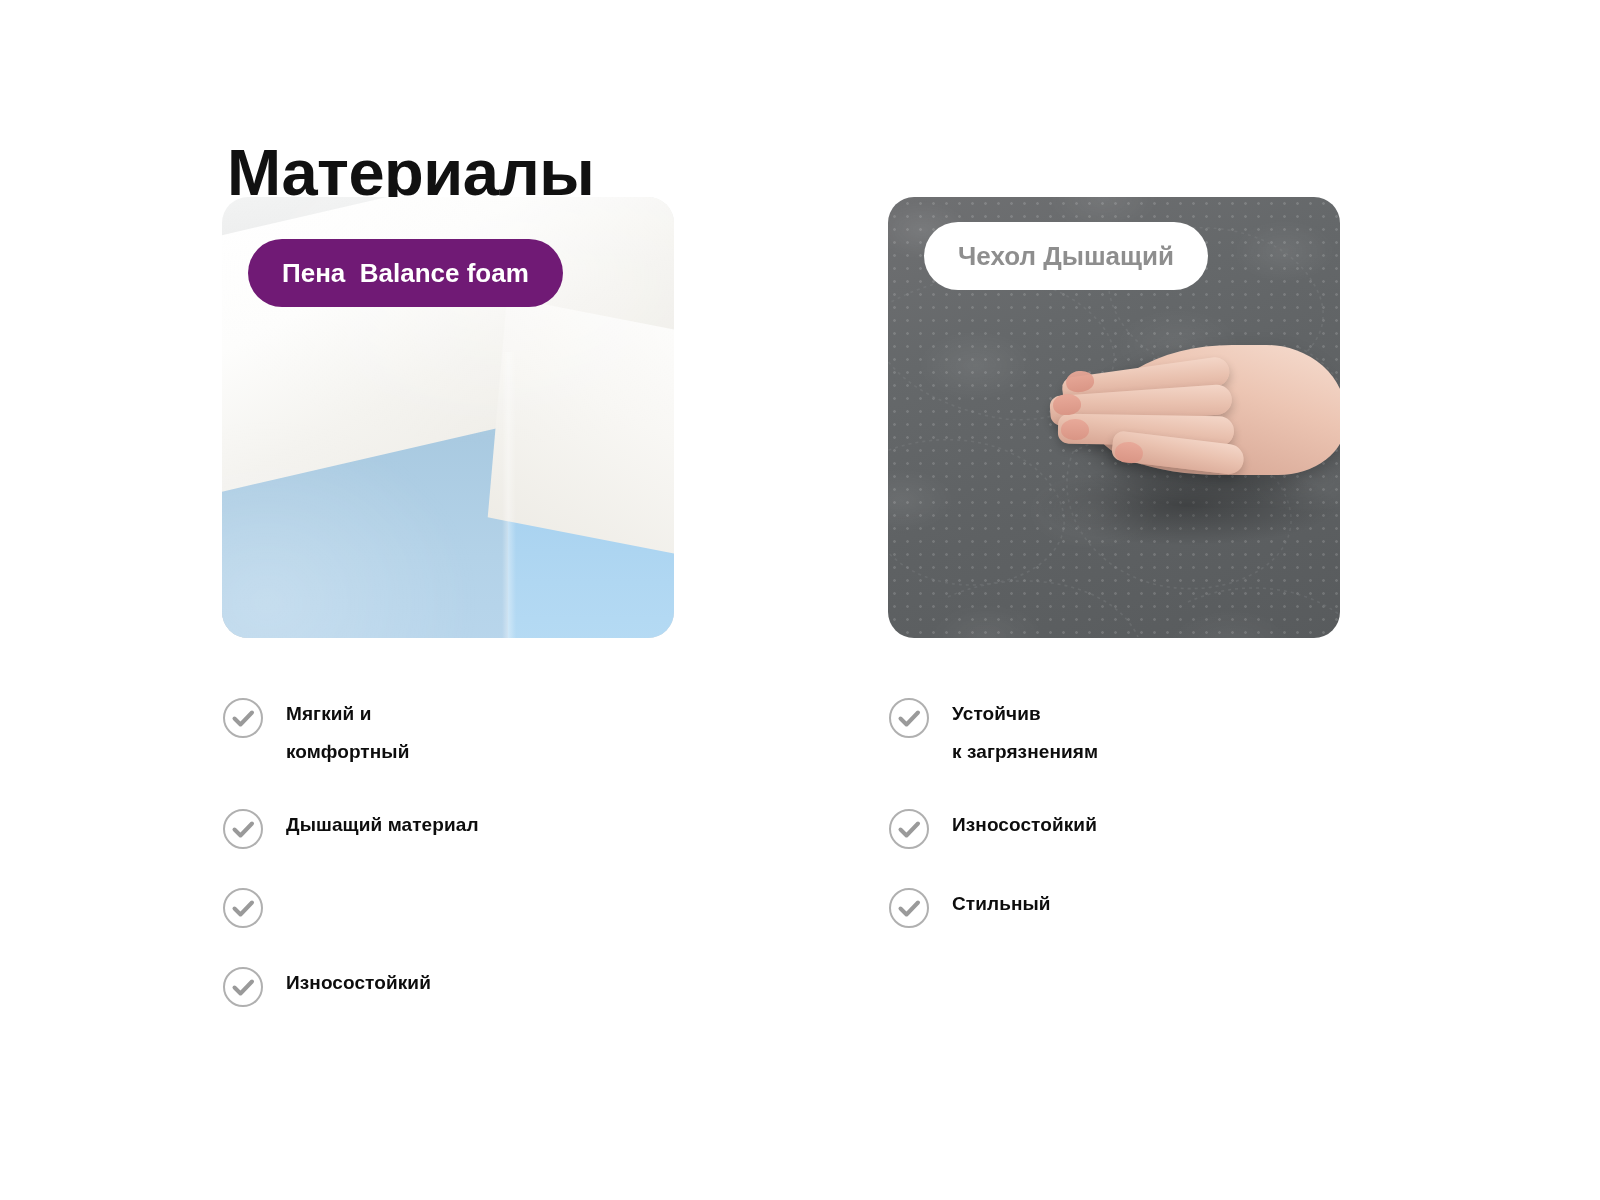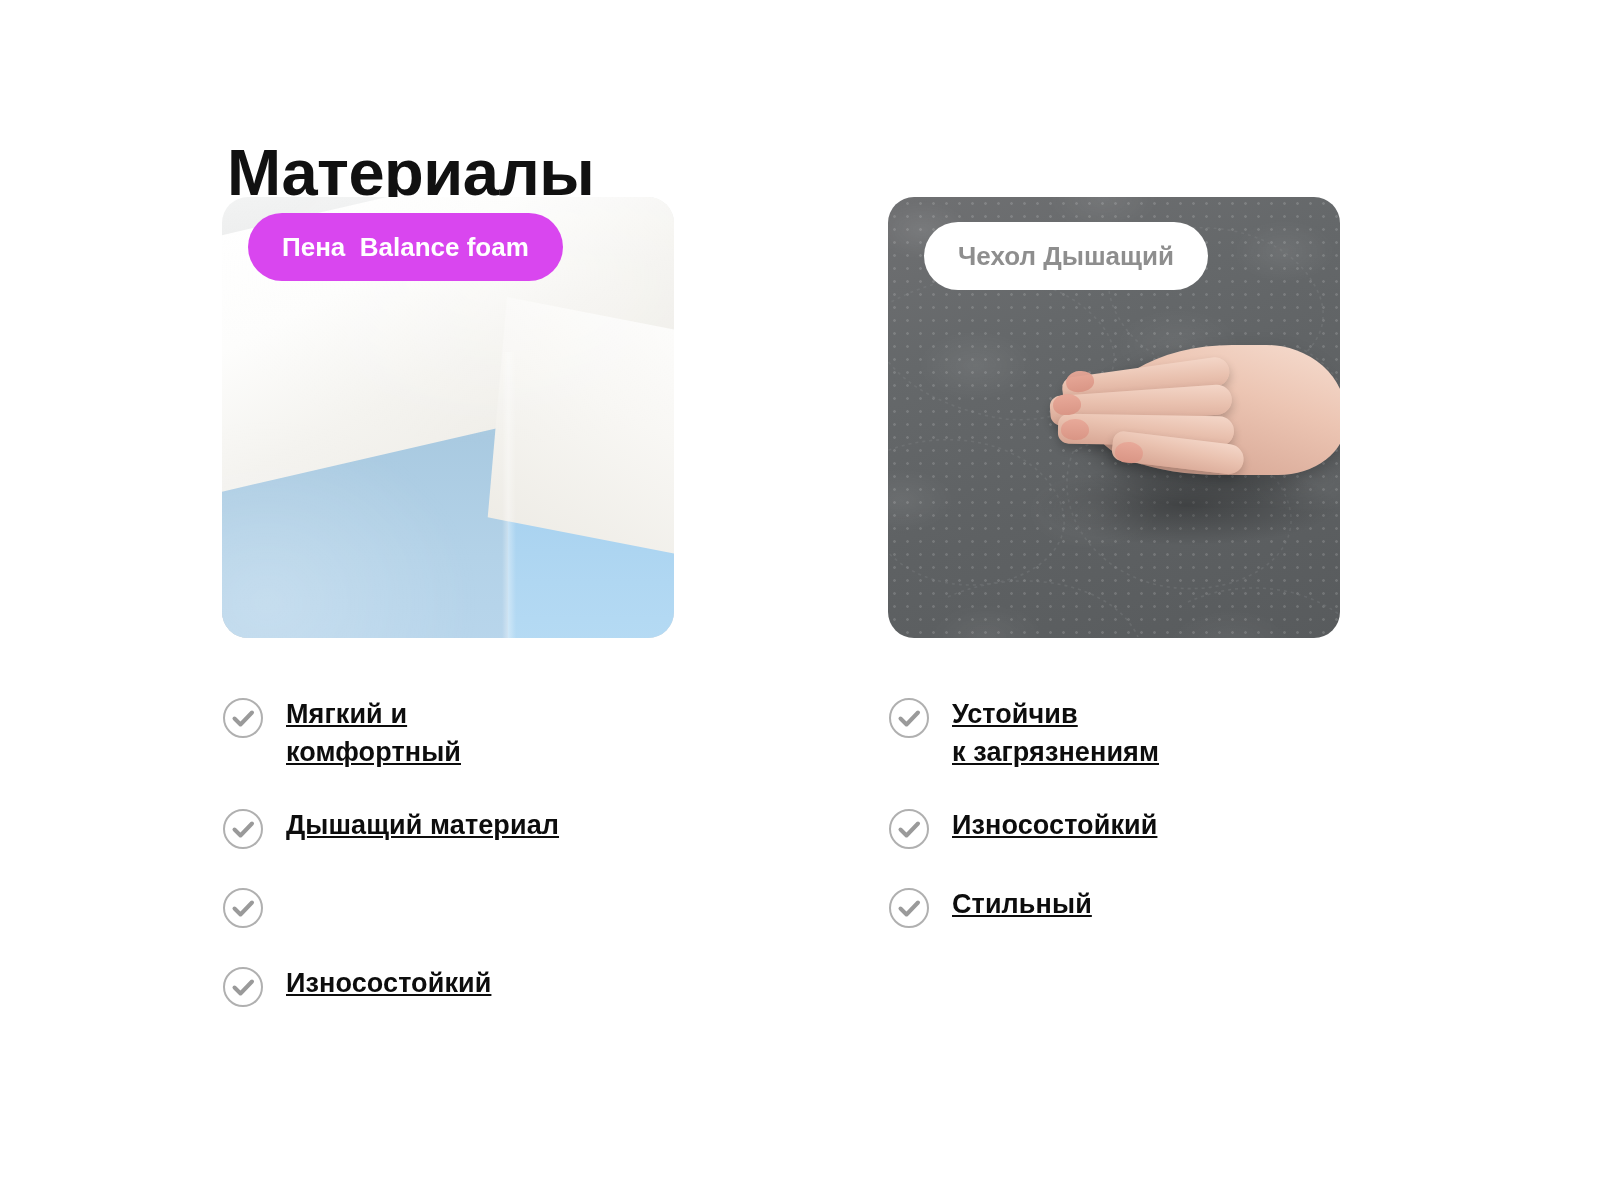--- a/index.html
+++ b/index.html
@@ -243,22 +243,22 @@
     height: 68px;
     border-radius: 34px;
     padding: 0 34px;
     font-size: 26px;
     font-weight: 700;
     white-space: pre;
     box-sizing: border-box;
   }
   .badge-dark {
     left: 26px;
-    top: 16px;
-    background: #d946ef;
+    top: 42px;
+    background: #701a75;
     color: #ffffff;
   }
   .badge-light {
     left: 36px;
     top: 25px;
     background: #ffffff;
     color: #8e8e8e;
   }
 
   
@@ -277,28 +277,27 @@
   .check-icon {
     flex: 0 0 auto;
     width: 42px;
     height: 42px;
     margin-top: 3px;
     margin-right: 22px;
   }
   .check-icon svg { display: block; width: 42px; height: 42px; }
 
   .feature-label {
-    font-size: 27px;
+    font-size: 19px;
     font-weight: 700;
     color: #0d0d0d;
     line-height: 38px;
     white-space: pre-line;
     letter-spacing: 0.1px;
     padding-top: 1px;
-    text-decoration: underline;
   }
 </style>
 </head>
 <body>
 
 <div class="page">
 
   <h1 class="section-title">Материалы</h1>
 
   <div class="columns">

